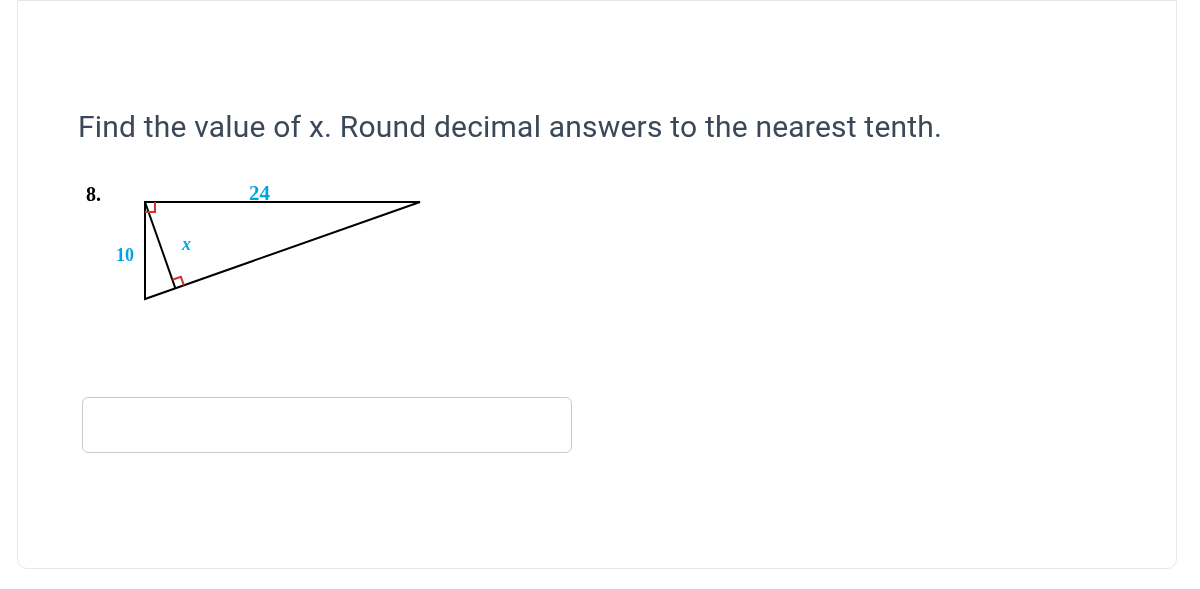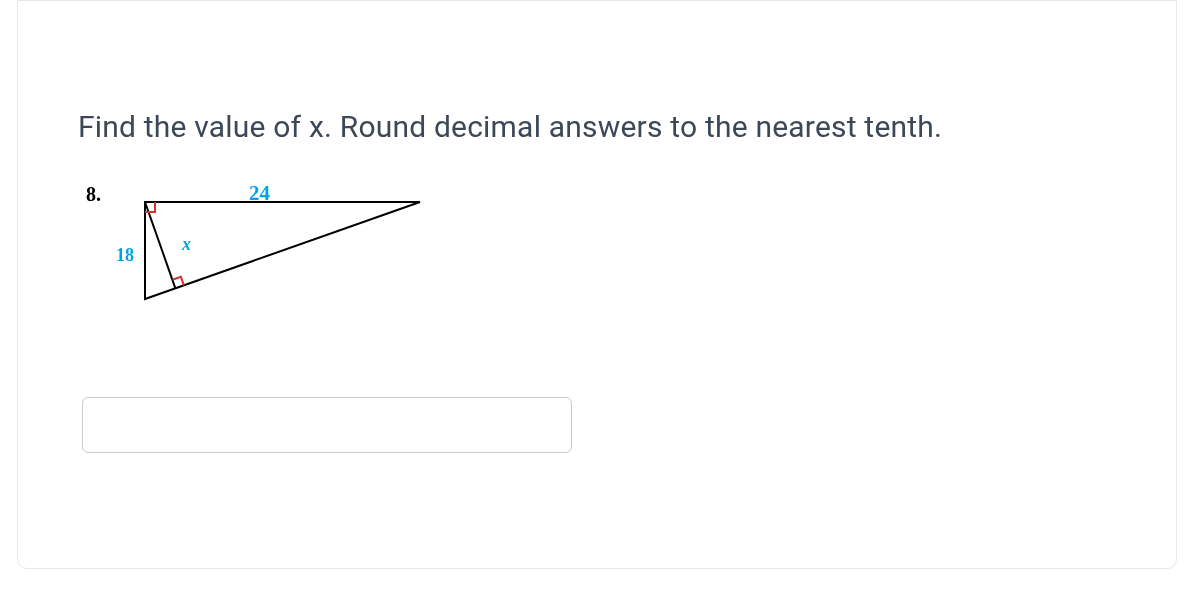--- a/index.html
+++ b/index.html
@@ -101,21 +101,21 @@
 
 <div class="card">
 
   <div class="question-text">Find the value of x. Round decimal answers to the nearest tenth.</div>
 
   <div class="figure-wrap">
     <span class="problem-number">8.</span>
 
     <span class="label-24">24</span>
 
-    <span class="label-10">18</span>
+    <span class="label-10">10</span>
 
     <span class="label-x">x</span>
 
     <svg class="triangle" width="290" height="120" viewBox="0 0 290 120">
 
       <polygon points="5,5 280,5 5,102" fill="none" stroke="#000" stroke-width="2"></polygon>
 
       <line x1="5" y1="5" x2="35.4" y2="91.3" stroke="#000" stroke-width="2"></line>
 
       <polyline points="5,15 15,15 15,5" fill="none" stroke="#d0342c" stroke-width="2"></polyline>

